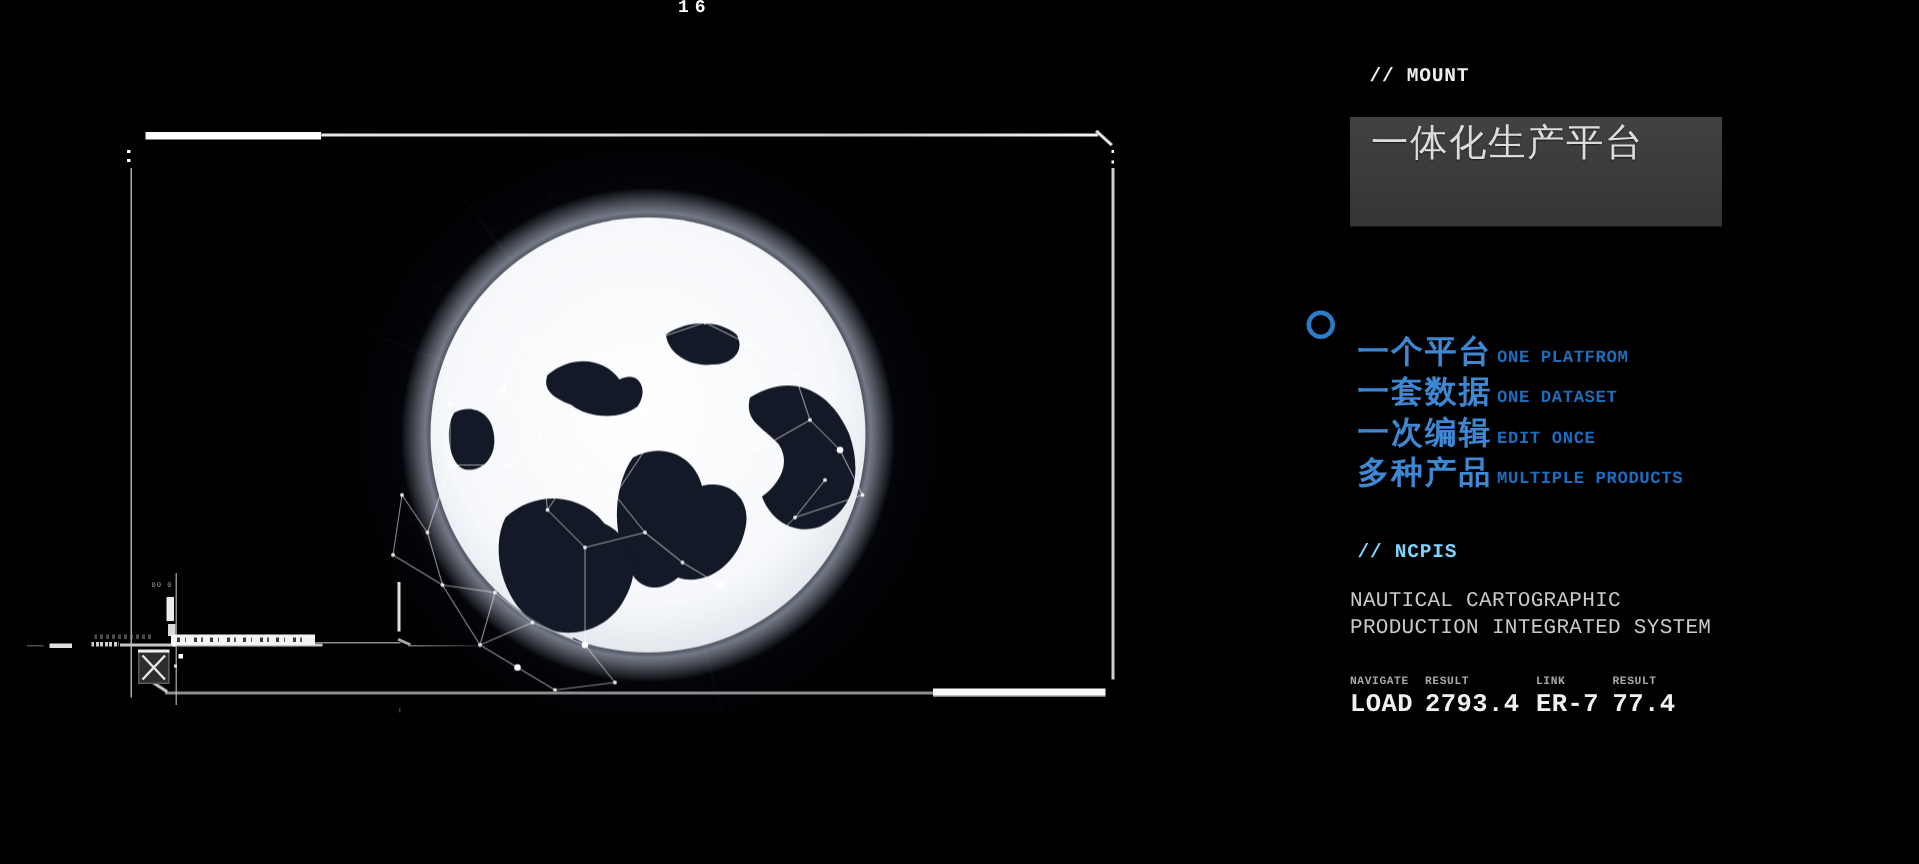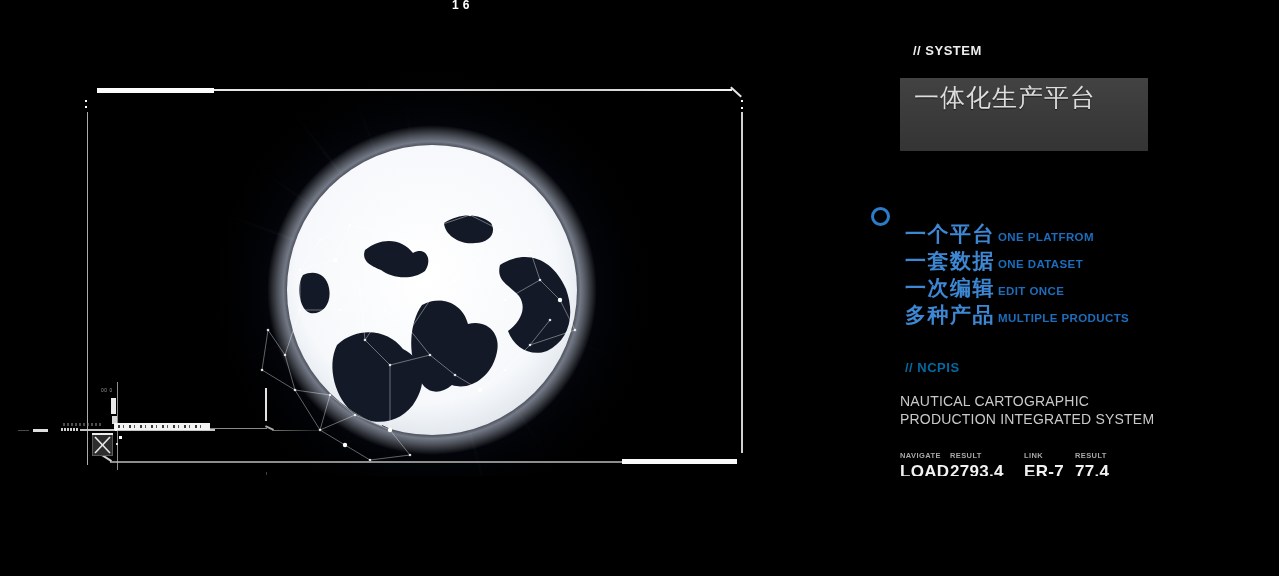--- a/index.html
+++ b/index.html
@@ -1,17 +1,17 @@
 <!DOCTYPE html>
 <html><head>
 <meta charset="utf-8">
 <style>
   html,body{margin:0;padding:0;background:#000;}
   .stage{position:relative;width:1279px;height:476px;background:#000;overflow:hidden;
-         font-family:Liberation Sans, sans-serif;}
+         font-family:Liberation Mono, monospace;}
   .abs{position:absolute;}
 
   
   .page-num{left:452px;top:-2px;color:#fff;font-size:12px;font-weight:700;letter-spacing:4px;}
 
   
   .fr-top-thick{left:97px;top:88px;width:117px;height:5px;background:#fdfdfd;}
   .fr-top-thin{left:214px;top:89px;width:518px;height:2px;
                background:linear-gradient(90deg,#e8e8e8,#cfcfcf 70%,#f5f5f5);}
   .fr-corner{left:729px;top:91px;width:14px;height:2px;background:#e8e8e8;transform:rotate(42deg);}
@@ -58,21 +58,21 @@
   .mount{left:913px;top:43px;font-size:13px;font-weight:700;color:#ededed;letter-spacing:.5px;}
   .title-box{left:900px;top:78px;width:248px;height:73px;box-sizing:border-box;padding:3px 0 0 14px;
              background:linear-gradient(180deg,#424242,#343434);}
   .title-box .ln{font-size:25px;line-height:32px;font-weight:500;color:#dcdcdc;letter-spacing:1px;
              text-shadow:0 1px 1px rgba(0,0,0,.6);}
   .ring{left:871px;top:207px;width:13px;height:13px;border:3px solid #2b7cc9;border-radius:50%;}
   .features{left:905px;top:220px;}
   .feat{display:flex;align-items:baseline;height:27px;}
   .feat .zh{font-size:21px;font-weight:700;color:#3d87d3;letter-spacing:1.5px;text-align:center;}
   .feat .en{font-size:11.5px;font-weight:700;color:#1c6dbd;margin-left:3px;letter-spacing:.4px;}
-  .ncpis{left:905px;top:360px;font-size:13px;font-weight:700;color:#0369a1;letter-spacing:.5px;}
+  .ncpis{left:905px;top:360px;font-size:13px;font-weight:700;color:#7dd3fc;letter-spacing:.5px;}
   .subtitle{left:900px;top:392px;font-size:14px;line-height:18px;color:#c9c9c9;letter-spacing:.2px;}
   .stats{left:900px;top:451px;display:flex;}
   .stat{display:flex;flex-direction:column;}
   .stat .lb{font-size:7.5px;font-weight:700;color:#a8a8a8;letter-spacing:.4px;}
   .stat .vl{font-size:17px;font-weight:700;color:#f1f1f1;margin-top:2px;letter-spacing:.3px;}
   .stat.s1{width:50px;} .stat.s2{width:74px;} .stat.s3{width:51px;}
 
   
   .globe{left:197px;top:55px;width:470px;height:470px;}
 </style>
@@ -274,21 +274,21 @@
     </div>
     <div class="abs hud-dot-a"></div>
     <div class="abs hud-dot-b"></div>
     <div class="abs hud-dot-c"></div>
     <div class="abs bot-line"></div>
     <div class="abs bot-dot1"></div>
     <div class="abs bot-dot2"></div>
   </div>
 
   <div>
-    <div class="abs mount">// SYSTEM</div>
+    <div class="abs mount">// MOUNT</div>
 
     <div class="abs title-box">
       <div class="ln">一体化生产平台</div>
     </div>
 
     <div class="abs ring"></div>
 
     <div class="abs features">
       <div class="feat">
         <span class="zh">一个平台</span>

